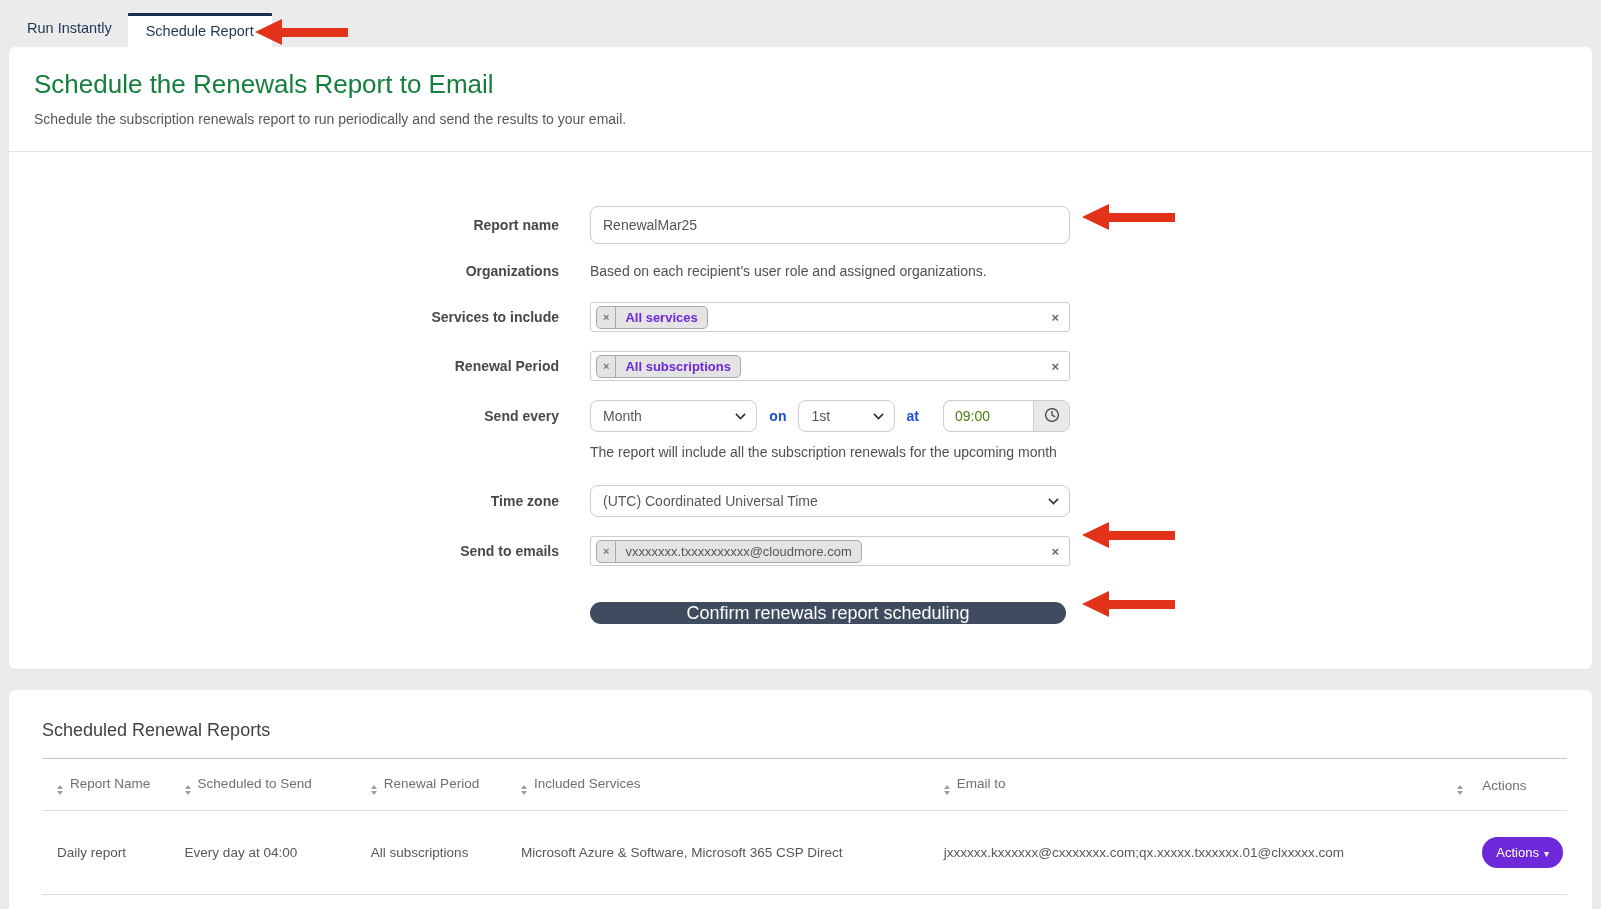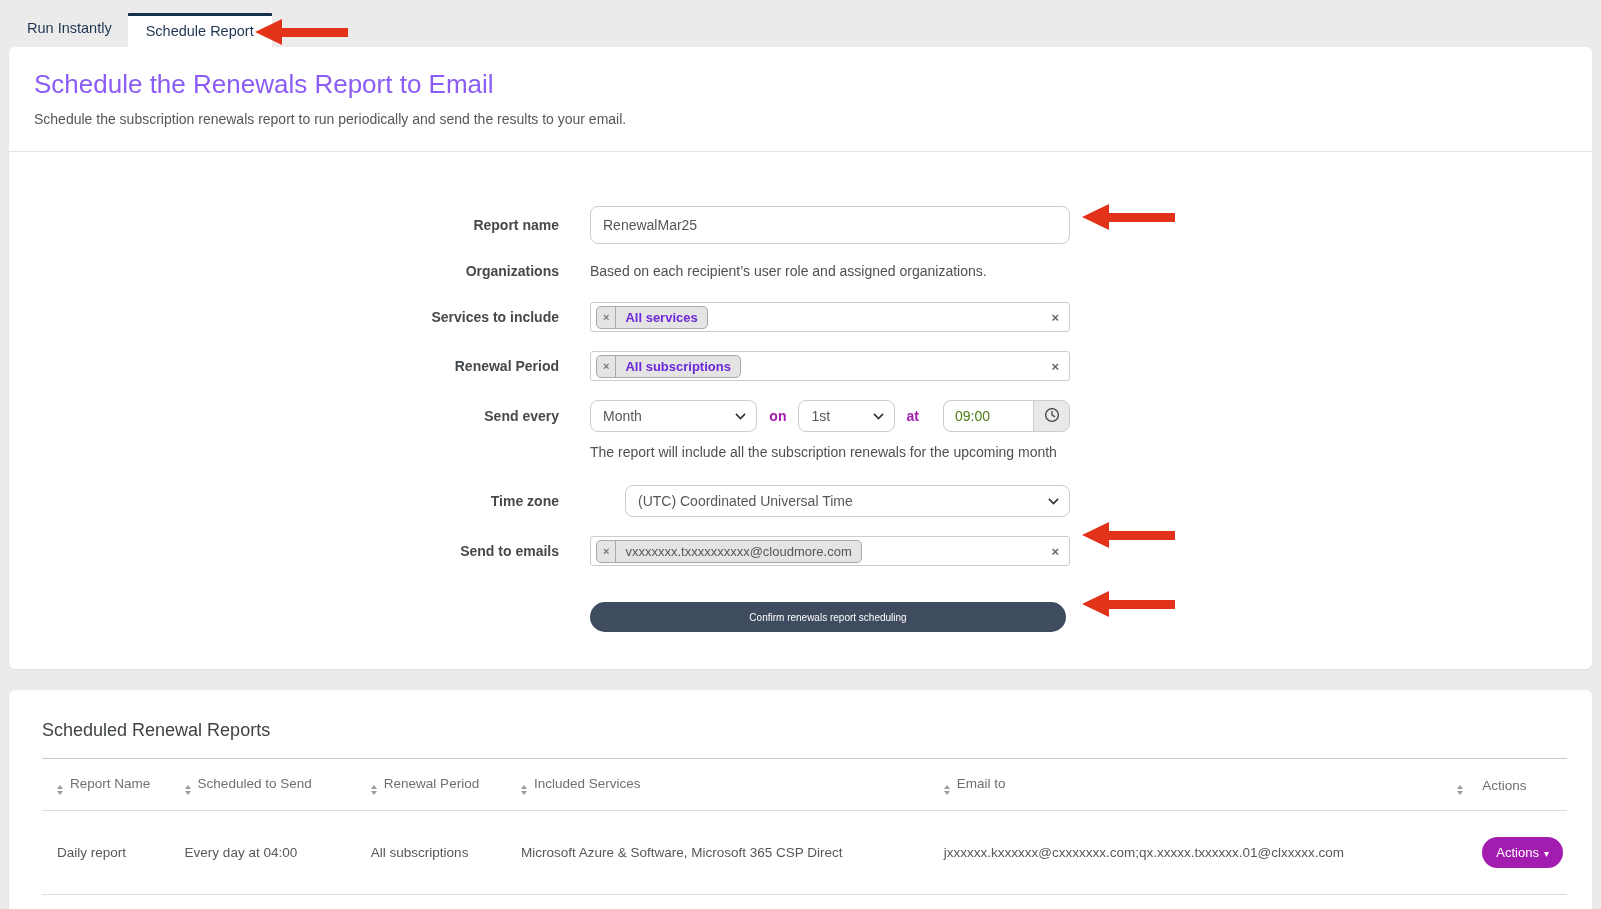--- a/index.html
+++ b/index.html
@@ -12,21 +12,21 @@
   .tab { height:34px; line-height:31px; padding:0 16px; font-size:14.5px; color:#1d3551; cursor:pointer; }
   .tab.active { background:#fff; border-top:3px solid #16304d; padding:0 18px; border-radius:1px 1px 0 0; }
 
   
   .card { background:#fff; margin:0 9px; border-radius:6px; box-shadow:0 1px 2px rgba(0,0,0,0.05); }
   .card-main { height:622px; }
   .card-table { margin-top:21px; height:240px; border-radius:6px; }
 
   
   .card-header { padding:22px 25px 24px; border-bottom:1px solid #e4e4e4; }
-  .page-title { font-size:26px; font-weight:400; color:#8b5cf6; }
+  .page-title { font-size:26px; font-weight:400; color:#15803d; }
   .page-subtitle { font-size:14px; color:#54575a; margin-top:11px; }
 
   
   .form { padding-top:54px; }
   .frow { display:flex; align-items:center; margin-bottom:19px; }
   .lbl { width:550px; text-align:right; font-size:14px; font-weight:bold; color:#46494c; flex:none; }
   .ctrl { margin-left:31px; width:480px; display:flex; align-items:center; }
   .static-text { font-size:14px; color:#4d5154; }
 
   .text-input { width:480px; height:38px; border:1px solid #ccc; border-radius:8px; padding:0 12px;
@@ -40,47 +40,47 @@
                 cursor:pointer; align-self:stretch; display:flex; align-items:center; }
   .tag .tag-label { padding:0 9px; font-size:13px; font-weight:bold; color:#6d28d9; white-space:nowrap; }
   .tag.tag-normal .tag-label { font-weight:normal; color:#55585b; }
   .clear-x { margin-left:auto; color:#666; font-size:13px; font-weight:bold; cursor:pointer; }
 
   .selectbox { position:relative; height:32px; border:1px solid #ccc; border-radius:8px; background:#fff;
                display:flex; align-items:center; padding:0 28px 0 12px; font-size:14px; color:#55585b; cursor:pointer; }
   .selectbox .chev { position:absolute; right:10px; top:50%; transform:translateY(-42%); display:flex; }
   .sel-freq { width:188px; }
   .sel-day  { width:105px; }
-  .sel-tz   { width:570px;margin-left:35px; }
-  .inline-word { font-size:14px; font-weight:bold; color:#a21caf; margin:0 12px; }
+  .sel-tz   { width:570px; }
+  .inline-word { font-size:14px; font-weight:bold; color:#1d4ed8; margin:0 12px; }
 
   .timegroup { display:flex; height:32px; margin-left:12px; }
   .time-input { width:90px; height:32px; border:1px solid #ccc; border-right:none; border-radius:8px 0 0 8px;
                 padding:0 11px; font-size:14px; color:#4d7c0f; font-family:"Liberation Sans", sans-serif; outline:none; }
   .clock-btn { width:37px; height:32px; border:1px solid #ccc; border-radius:0 8px 8px 0; background:#e9e9e9;
                display:flex; align-items:center; justify-content:center; cursor:pointer; }
 
   .helper-row { margin-bottom:25px; margin-top:-5px; }
   .btn-row { margin-top:36px; }
-  .confirm-btn { width:476px; height:30px; border:none; border-radius:17px; background:#3f4b5e; color:#fff;
-                 font-size:10px; font-family:"Liberation Sans", sans-serif; cursor:pointer; }
+  .confirm-btn { width:476px; height:22px; border:none; border-radius:17px; background:#3f4b5e; color:#fff;
+                 font-size:18px; font-family:"Liberation Sans", sans-serif; cursor:pointer; }
 
   
   .table-inner { padding:0 25px;margin-left:8px; }
   .table-title { font-size:18px; font-weight:400; color:#3f4346; padding:30px 0 17px; }
   .rtable { width:100%; border-collapse:collapse; border-top:1px solid #c8c8c8; }
   .rtable th { text-align:left; font-weight:normal; font-size:13.5px; color:#6d7073; padding:17px 4px 15px 0;
                border-bottom:1px solid #dcdcdc; white-space:nowrap; cursor:pointer; }
   .rtable td { font-size:13.5px; color:#55585b; padding:26px 4px 26px 0; border-bottom:1px solid #dcdcdc; vertical-align:middle; }
   .rtable .c-first { padding-left:15px; }
   .th-actions, .td-actions { text-align:right; }
   .sort-icon { display:inline-flex; flex-direction:column; gap:2px; margin-right:7px; vertical-align:-1px; }
   .sort-icon .s-up { width:0; height:0; border-left:3.5px solid transparent; border-right:3.5px solid transparent; border-bottom:4px solid #9b9ea1; }
   .sort-icon .s-dn { width:0; height:0; border-left:3.5px solid transparent; border-right:3.5px solid transparent; border-top:4px solid #9b9ea1; }
-  .actions-btn { background:#a21caf; color:#fff; border:none; border-radius:16px; padding:8px 14px; font-size:13px;
+  .actions-btn { background:#6d28d9; color:#fff; border:none; border-radius:16px; padding:8px 14px; font-size:13px;
                  font-family:"Liberation Sans", sans-serif; cursor:pointer; }
   .actions-btn .caret { font-size:10px; margin-left:5px; }
 
   
   .arrow { position:absolute; display:flex; align-items:center; width:93px; height:26px; pointer-events:none; }
   .arrow .head { width:0; height:0; border-top:13px solid transparent; border-bottom:13px solid transparent; border-right:27px solid #e23219; }
   .arrow .shaft { flex:1; height:9px; background:#e23219; }
   .arrow-tab     { left:255px;  top:19px;  }
   .arrow-report  { left:1082px; top:204px; }
   .arrow-emails  { left:1082px; top:522px; }

